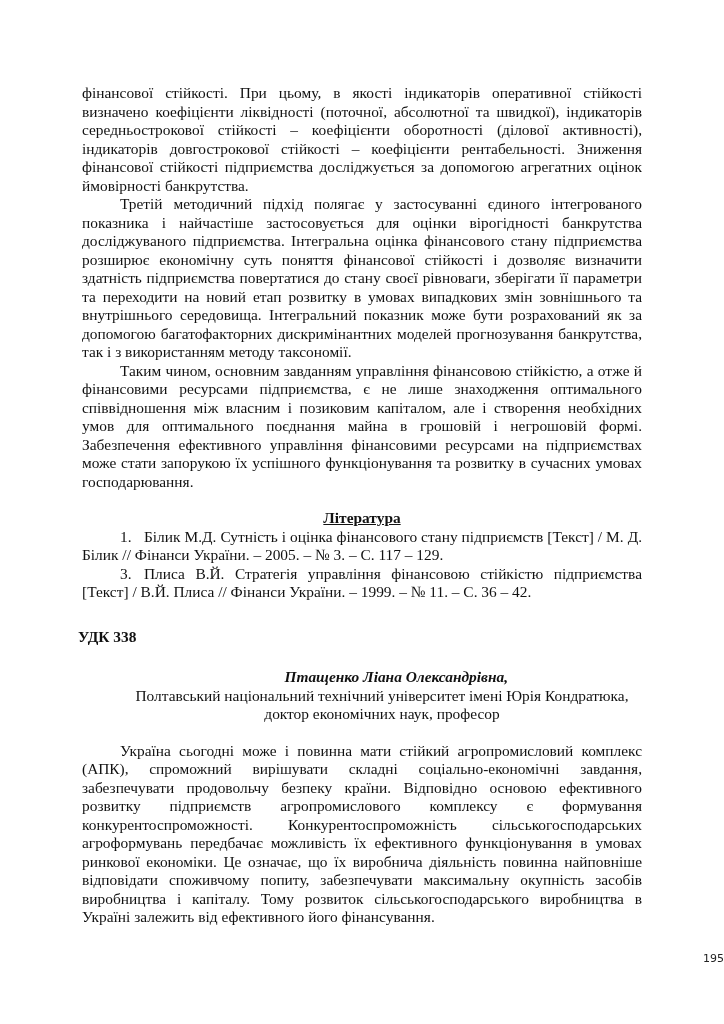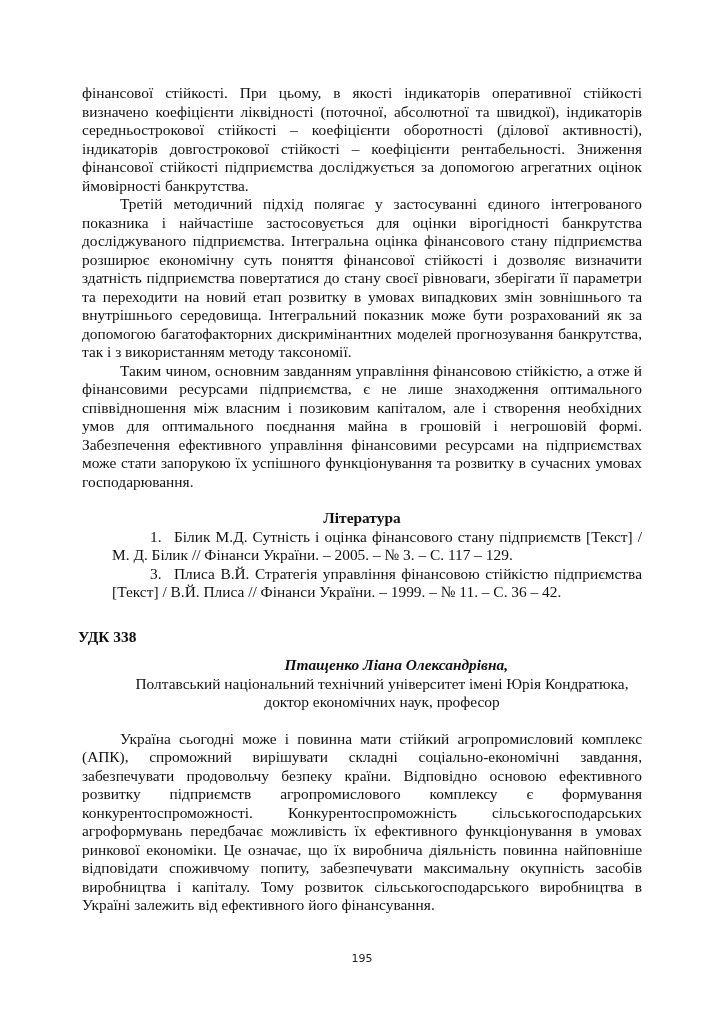--- a/index.html
+++ b/index.html
@@ -4,30 +4,30 @@
 <style>
   html, body { margin: 0; padding: 0; background: #ffffff; }
   body { width: 724px; height: 1024px; position: relative; overflow: hidden; }
   .page {
     position: absolute; left: 82px; top: 84px; width: 560px;
     font-family: "Liberation Serif", "DejaVu Serif", serif;
     font-size: 15.4px; line-height: 18.5px; color: #111;
   }
   p { margin: 0; text-align: justify; }
   .indent { text-indent: 38px; }
-  .lit-title { text-align: center; font-weight: bold; margin-top: 18px; }
-  .ref { text-indent: 38px; text-align: justify; margin-left: 30px; }
+  .lit-title { text-align: center; font-weight: bold; margin-top: 18px; text-decoration: underline; }
+  .ref { text-indent: 38px; text-align: justify; }
   .ref .num { display: inline-block; width: 24px; text-indent: 0; }
   .udk { font-weight: bold; margin-top: 26px; margin-left: -4px; }
-  .author { text-align: right; font-style: italic; font-weight: bold; margin-top: 10px; padding-right: 134px; }
+  .author { text-align: right; font-style: italic; font-weight: bold; margin-top: 22px; padding-right: 134px; }
   .affil { text-align: center; margin-left: 40px; }
   .article-title { text-align: center; font-weight: bold; margin-top: 18px; line-height: 19px; }
   .article-body { margin-top: 18px; }
   .page-number {
-    position: absolute; top: 952px; left: 0; width: 724px; text-align: center;
+    position: absolute; top: 952px; left: 0; width: 724px; text-align: right;
     font-family: "DejaVu Sans", "Liberation Sans", sans-serif; font-size: 11px; color: #222;
   }
 </style>
 </head>
 <body>
 
 <div class="page">
   <p>фінансової стійкості. При цьому, в якості індикаторів оперативної стійкості визначено коефіцієнти ліквідності (поточної, абсолютної та швидкої), індикаторів середньострокової стійкості – коефіцієнти оборотності (ділової активності), індикаторів довгострокової стійкості – коефіцієнти рентабельності. Зниження фінансової стійкості підприємства досліджується за допомогою агрегатних оцінок ймовірності банкрутства.</p>
   <p class="indent">Третій методичний підхід полягає у застосуванні єдиного інтегрованого показника і найчастіше застосовується для оцінки вірогідності банкрутства досліджуваного підприємства. Інтегральна оцінка фінансового стану підприємства розширює економічну суть поняття фінансової стійкості і дозволяє визначити здатність підприємства повертатися до стану своєї рівноваги, зберігати її параметри та переходити на новий етап розвитку в умовах випадкових змін зовнішнього та внутрішнього середовища. Інтегральний показник може бути розрахований як за допомогою багатофакторних дискримінантних моделей прогнозування банкрутства, так і з використанням методу таксономії.</p>
   <p class="indent">Таким чином, основним завданням управління фінансовою стійкістю, а отже й фінансовими ресурсами підприємства, є не лише знаходження оптимального співвідношення між власним і позиковим капіталом, але і створення необхідних умов для оптимального поєднання майна в грошовій і негрошовій формі. Забезпечення ефективного управління фінансовими ресурсами на підприємствах може стати запорукою їх успішного функціонування та розвитку в сучасних умовах господарювання.</p>

